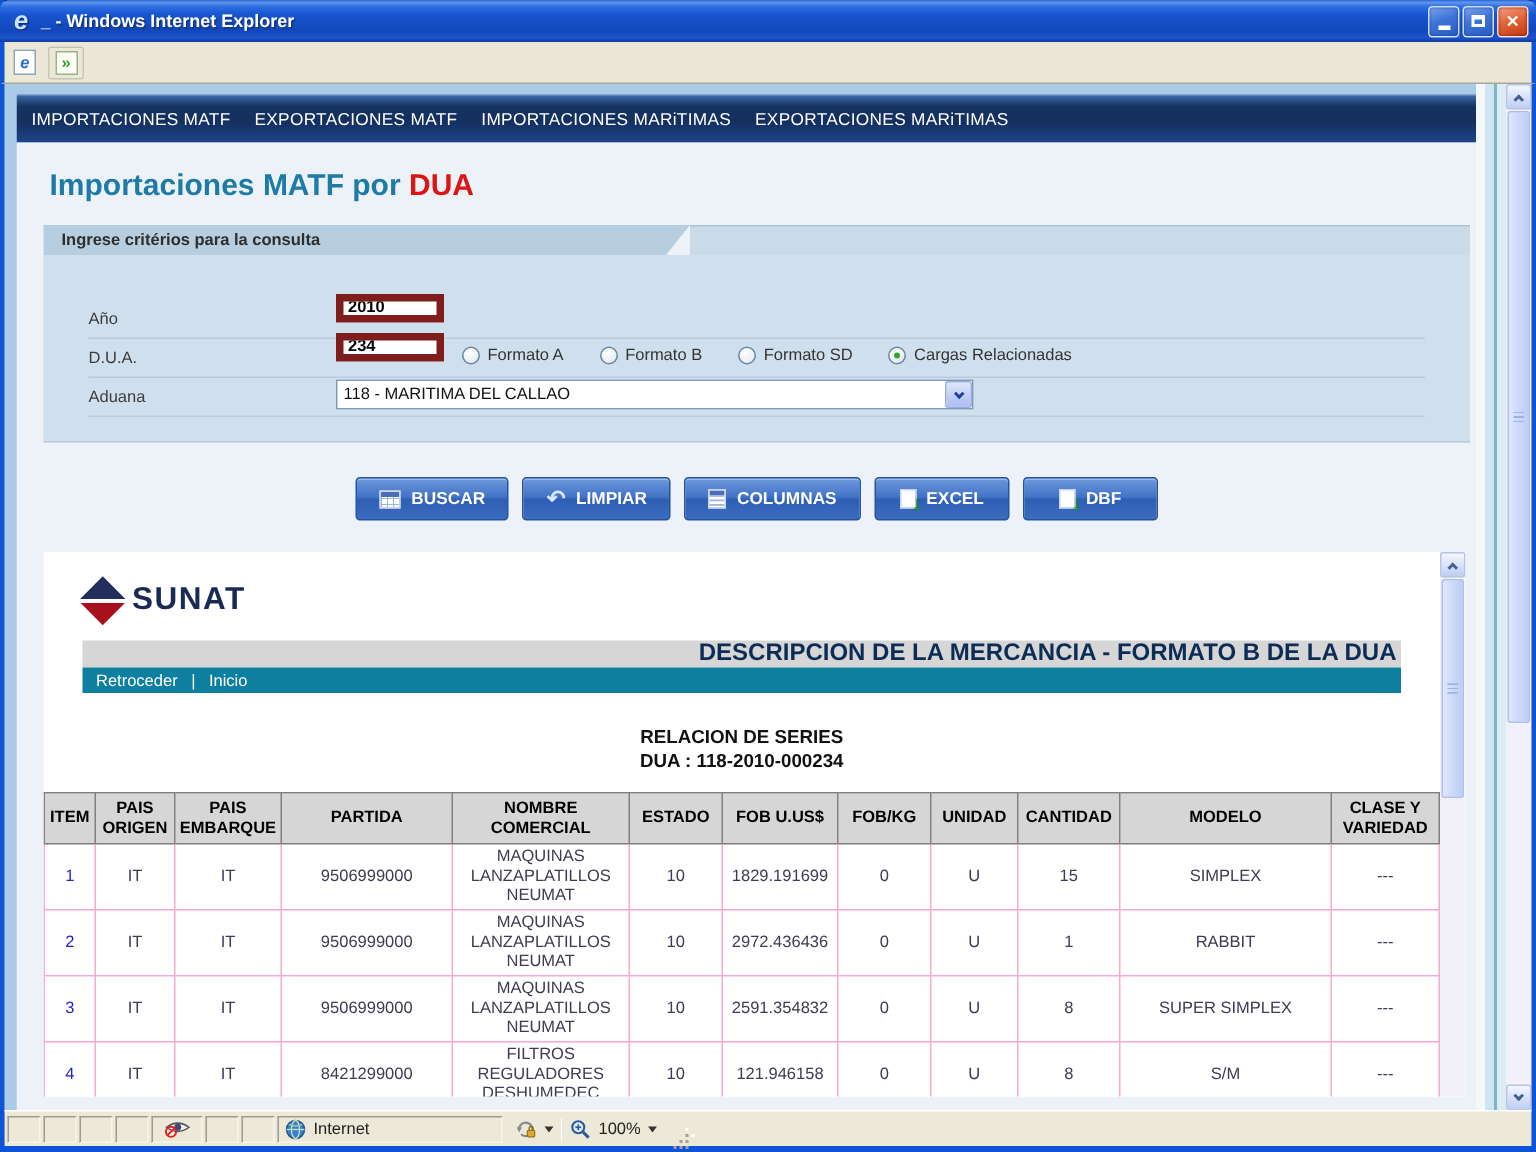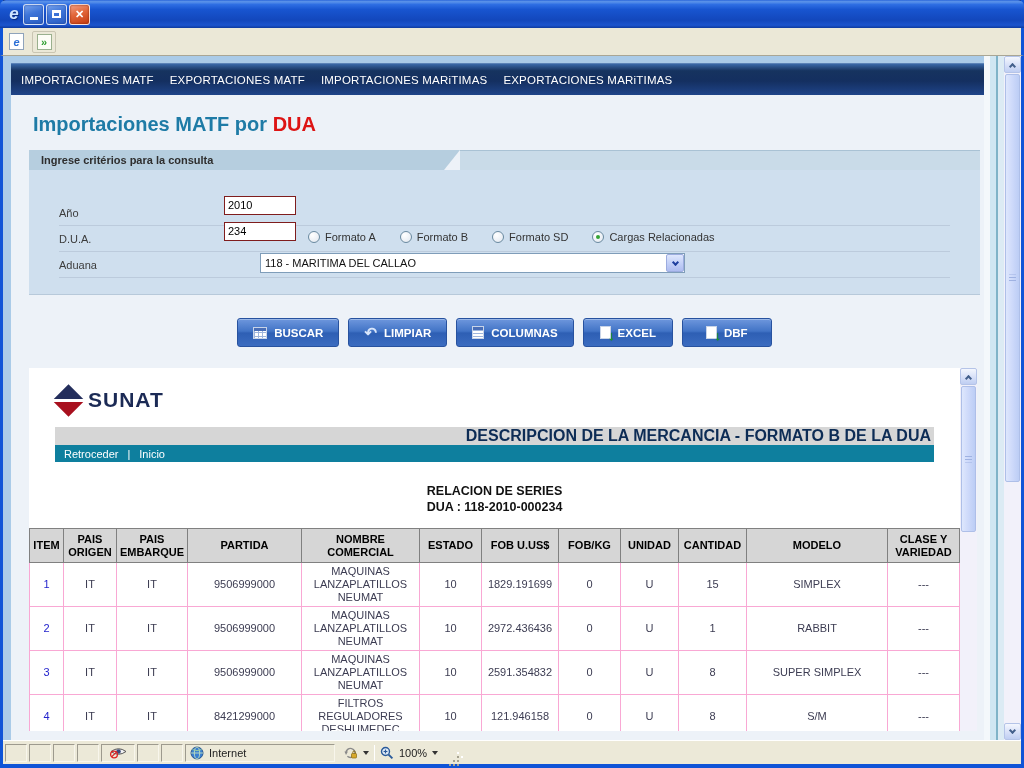--- a/index.html
+++ b/index.html
@@ -55,24 +55,24 @@
 
   
   .crit-header{display:flex;height:20px;}
   .crit-tab{position:relative;background:#b6cedf;color:#2e2e2e;font-weight:bold;font-size:11px;
     width:415px;display:flex;align-items:center;padding-left:12px;}
   .crit-tab::after{content:'';position:absolute;right:-16px;top:0;width:0;height:0;
     border-top:20px solid #b6cedf;border-right:16px solid transparent;}
   .crit-header-rest{flex:1;background:#c9dbe8;margin-left:16px;border-top:1px solid #a9c2d4;}
   .crit-body{background:#cfdfee;padding:30px 30px 16px 30px;border-bottom:1px solid #b7c9da;}
   .frow{display:flex;align-items:center;height:26px;border-bottom:1px solid #bccbdc;}
-  .frow:last-child{border-bottom:1px solid #bccbdc;gap:36px;}
+  .frow:last-child{border-bottom:1px solid #bccbdc;}
   .flabel{width:165px;color:#3c3c3c;font-size:11px;}
-  .tinput{height:19px;width:72px;border:1px solid #7f1d1d;background:#fff;font-size:11px;
-    font-family:"Liberation Sans",sans-serif;padding:1px 3px;color:#000;margin-bottom:15px;}
+  .tinput{height:19px;width:72px;border:5px solid #7f1d1d;background:#fff;font-size:11px;
+    font-family:"Liberation Sans",sans-serif;padding:1px 3px;color:#000;margin-bottom:15px;font-weight:bold;}
   .radio-group{display:flex;align-items:center;gap:24px;margin-left:12px;margin-bottom:3px;}
   .radio-wrap{display:flex;align-items:center;gap:5px;cursor:pointer;}
   .radio{width:12px;height:12px;border:1px solid #6a8aa0;border-radius:50%;
     background:radial-gradient(circle at 35% 30%,#fff 0%,#e9eef4 70%,#cfd9e2 100%);position:relative;}
   .radio.checked::after{content:'';position:absolute;left:3px;top:3px;width:4px;height:4px;border-radius:50%;background:#35a435;}
   .radio-label{color:#333;}
   .fake-select{width:425px;height:20px;border:1px solid #7f9db9;background:#fff;display:flex;align-items:center;
     padding-left:4px;color:#111;margin-bottom:3px;}
   .sel-btn{margin-left:auto;width:18px;height:18px;border:1px solid #9cacdf;border-radius:2px;
     background:linear-gradient(180deg,#dfe7fd 0%,#c4d1f8 50%,#aebcf0 100%);
@@ -155,20 +155,21 @@
     box-shadow:-4px 4px #a5a28f,0 4px #a5a28f,-8px 8px #a5a28f,-4px 8px #a5a28f,0 8px #a5a28f,
                0 -4px #fff,4px 0 #fff;}
 </style>
 </head>
 <body>
 
 <div class="window">
 
   <div class="titlebar">
     <span class="ie-logo">e</span>
+    <span class="title-text">_ - Windows Internet Explorer</span>
     <span class="win-btns">
       <span class="wbtn">
           <span class="min-glyph"></span>
         </span>
       <span class="wbtn">
           <span class="max-glyph"></span>
         </span>
       <span class="wbtn close">✕</span>
     </span>
   </div>

